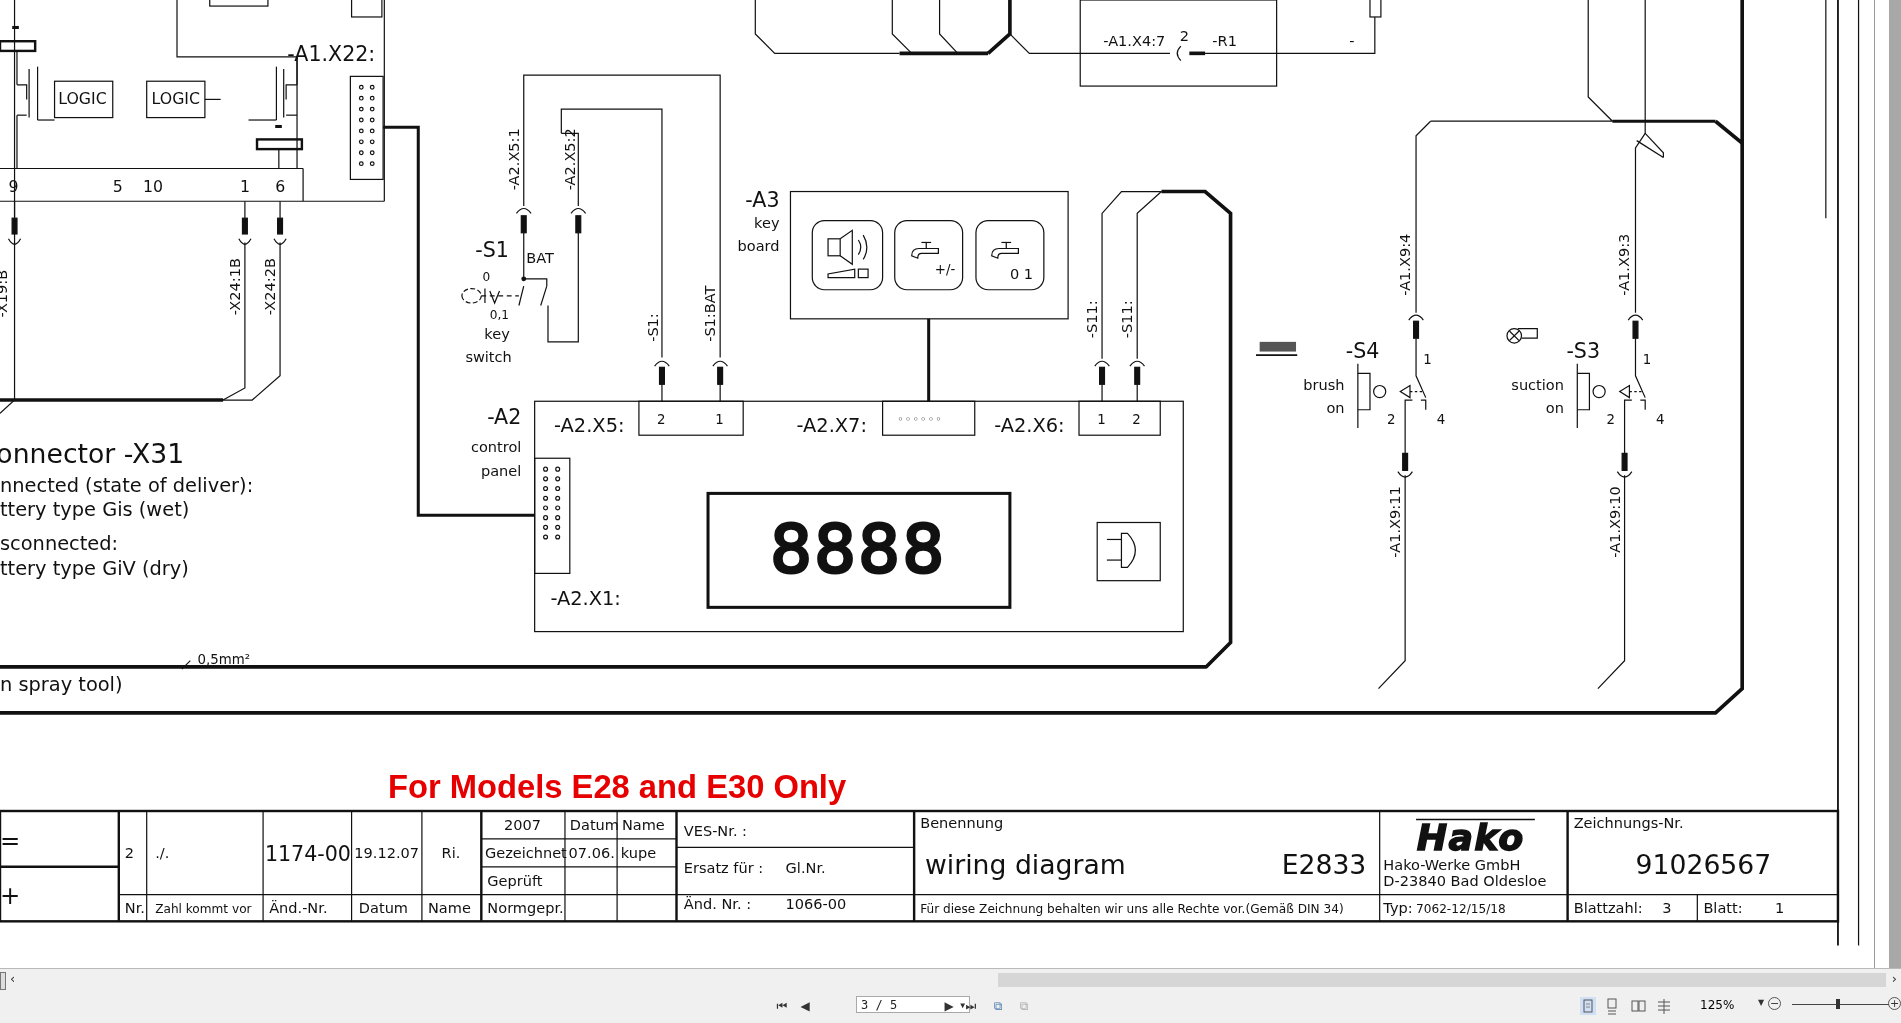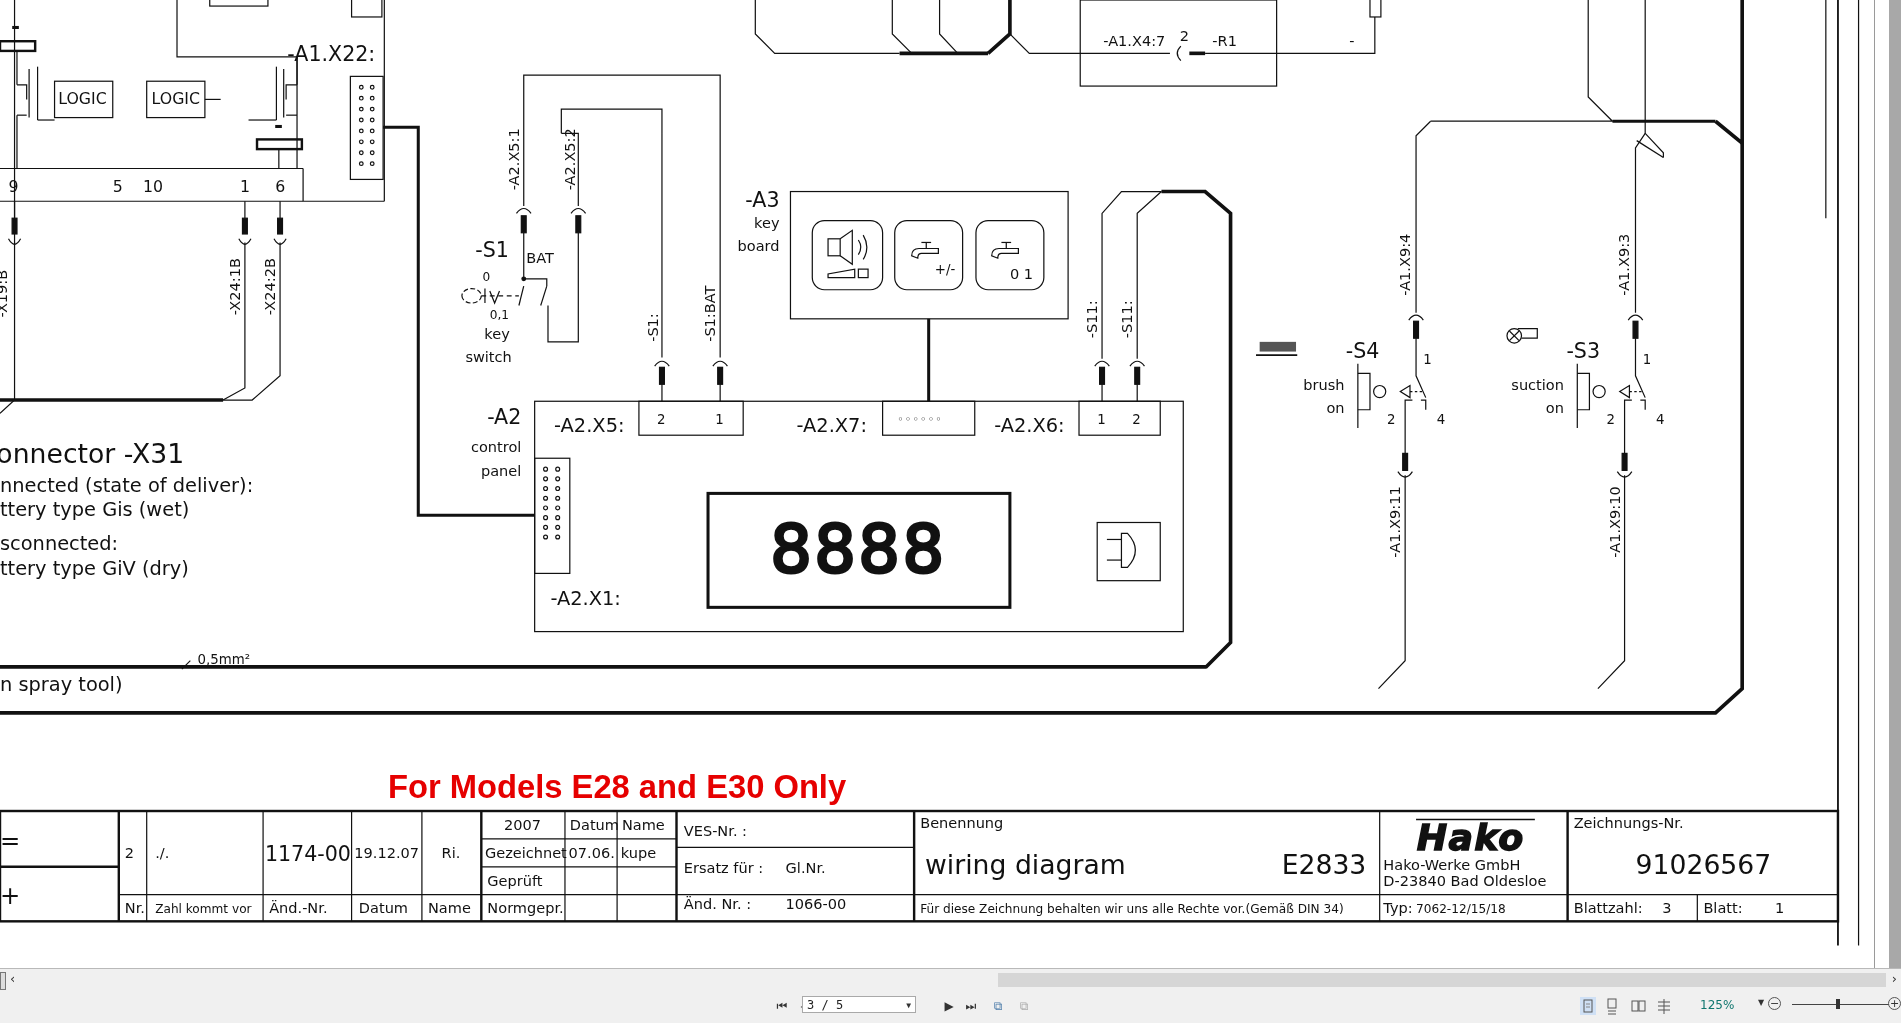--- a/index.html
+++ b/index.html
@@ -10,25 +10,25 @@
   #schematic text { font-family:"DejaVu Sans", sans-serif; fill:#111; }
   .vscroll-gutter { position:absolute; right:0; top:0; width:26px; height:968px; background:#ffffff; border-left:1px solid #9a9a9a; }
   .vscroll-thumb { position:absolute; right:0; top:0; width:12px; height:968px; background:#a8a8a8; }
   #hscroll { position:absolute; left:0; top:968px; width:1901px; height:22px; background:#f0f0f0; border-top:1px solid #b9b9b9; }
   .hs-left-box { position:absolute; left:0; top:3px; width:4px; height:16px; border:1px solid #777; background:#ddd; }
   .hs-left-arrow { position:absolute; left:10px; top:2px; font-size:13px; color:#333; }
   .hs-track { position:absolute; left:998px; top:4px; width:888px; height:14px; background:#d6d6d6; }
   .hs-right-arrow { position:absolute; right:4px; top:2px; font-size:13px; color:#333; }
   #statusbar { position:absolute; left:0; top:990px; width:1901px; height:33px; background:#f0f0f0; }
   .sb-btn { position:absolute; top:8px; height:16px; font-size:12px; color:#333; line-height:16px; text-align:center; cursor:pointer; }
-  .page-select { position:absolute; left:802px; top:6px; width:114px; height:17px; background:#fff; border:1px solid #a9a9a9; font-size:12px; line-height:17px; color:#222; box-sizing:border-box; padding-left:4px; font-family:"DejaVu Sans Mono", monospace; }
+  .page-select { position:absolute; left:856px; top:6px; width:114px; height:17px; background:#fff; border:1px solid #a9a9a9; font-size:12px; line-height:17px; color:#222; box-sizing:border-box; padding-left:4px; font-family:"DejaVu Sans Mono", monospace; }
   .page-select .dd { position:absolute; right:4px; top:0; font-size:8px; color:#333; }
   .view-btn { position:absolute; top:7px; width:16px; height:18px; box-sizing:border-box; }
   .view-btn.active { background:#cfe0f5; }
-  .zoom-pct { position:absolute; left:1700px; top:8px; font-size:12px; color:#0f766e; }
+  .zoom-pct { position:absolute; left:1700px; top:8px; font-size:12px; color:#000000; }
   .zoom-dd { position:absolute; left:1758px; top:8px; font-size:8px; color:#333; }
   .zoom-circle { position:absolute; top:7px; width:13px; height:13px; border:1px solid #555; border-radius:50%; font-size:11px; line-height:12px; text-align:center; color:#333; box-sizing:border-box; }
   .zoom-track { position:absolute; left:1792px; top:14px; width:97px; height:1px; background:#444; }
   .zoom-thumb { position:absolute; left:1836px; top:9px; width:4px; height:10px; background:#333; }
 </style>
 </head>
 <body>
 
 <div id="viewer">
   <div id="page-area">

